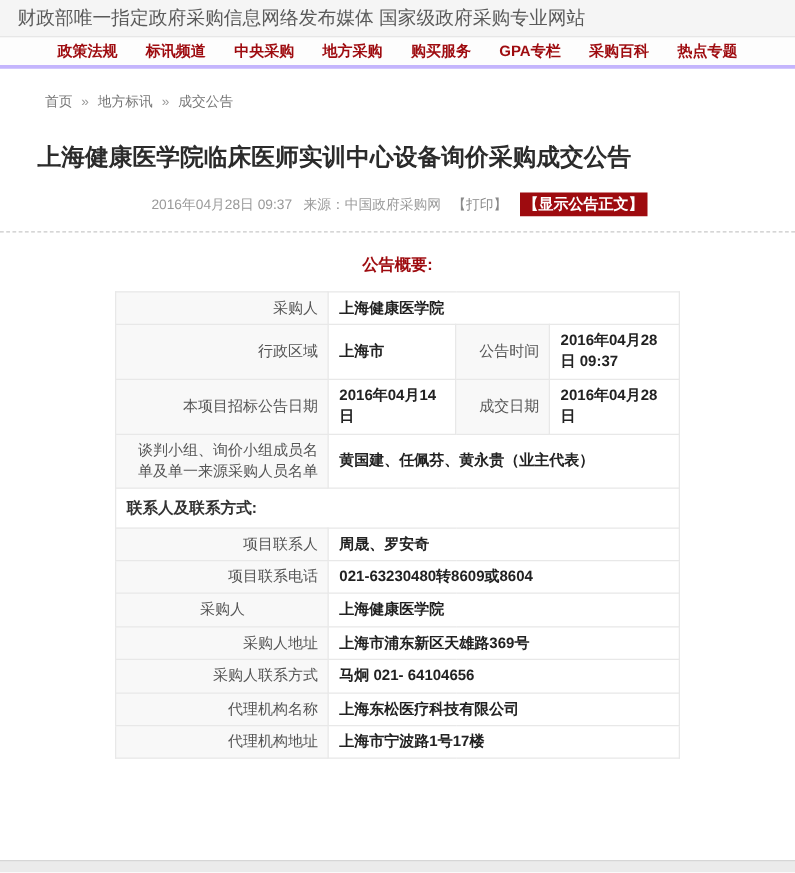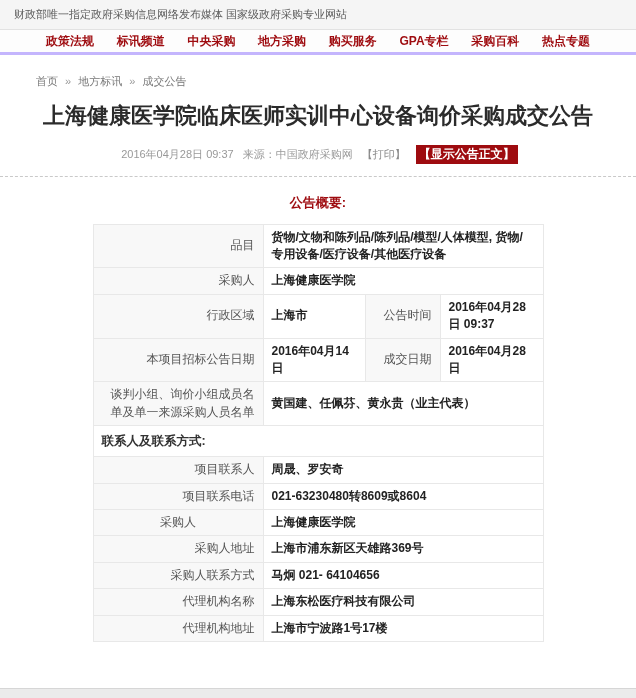--- a/index.html
+++ b/index.html
@@ -10,21 +10,21 @@
     color: #333;
     position: relative;
     overflow: hidden;
   }
   
   .topbar {
     height: 30px; background: #f5f5f5; border-bottom: 1px solid #e2e2e2;
     display: flex; align-items: center; justify-content: space-between;
     padding: 0 14px;
   }
-  .topbar .slogan { font-size: 11px; color: #5a5a5a; }
+  .topbar .slogan { font-size: 15px; color: #5a5a5a; }
   .topbar .hotline { font-size: 11px; color: #444; }
   .topbar .hotline b { font-size: 13px; color: #111; margin-left: 2px; }
   
   .nav {
     height: 25px; background: #fdfdfd; border-bottom: 3px solid #c4b5fd;
     display: flex; align-items: center; justify-content: space-between;
     padding: 0 46px;
   }
   .nav-item {
     font-size: 12px; font-weight: bold; color: #9e0b0f;
@@ -34,22 +34,22 @@
   .header { display: flex; align-items: flex-end; padding: 10px 0 0 22px; height: 36px; }
   .logo {
     font-size: 21px; font-weight: bold; color: #c30000;
     letter-spacing: 1px; line-height: 1; cursor: pointer;
   }
   .breadcrumb { font-size: 11px; color: #888; margin-left: 14px; padding-bottom: 2px; }
   .breadcrumb .crumb { color: #777; cursor: pointer; }
   .breadcrumb .sep { margin: 0 4px; color: #999; }
   
   .title {
-    text-align: center; font-size: 22px; font-weight: bold; color: #2b2b2b;
-    margin-top: 11px; padding: 0 30px; line-height: 1.3;
+    font-size: 19px; font-weight: bold; color: #2b2b2b;
+    margin-top: 24px; padding: 0 30px; line-height: 1.3;
   }
   .dateline {
     text-align: center; font-size: 11px; color: #999; margin-top: 14px;
   }
   .dateline .piece { margin: 0 3px; }
   .dateline .print { color: #8a8a8a; cursor: pointer; }
   .show-full-btn {
     display: inline-block; background: #9e0b0f; color: #fff; font-weight: bold;
     font-size: 12px; padding: 1px 3px; margin-left: 4px; cursor: pointer;
   }
@@ -124,24 +124,20 @@
 
 <table class="summary-table">
   <colgroup>
       <col style="width:170px">
       <col style="width:102px">
       <col style="width:75px">
       <col style="width:103px">
     </colgroup>
   <tbody>
     <tr>
-      <td class="lbl">品目</td>
-      <td class="val" colspan="3">货物/文物和陈列品/陈列品/模型/人体模型, 货物/专用设备/医疗设备/其他医疗设备</td>
-    </tr>
-    <tr>
       <td class="lbl">采购人</td>
       <td class="val" colspan="3">上海健康医学院</td>
     </tr>
     <tr>
       <td class="lbl">行政区域</td>
       <td class="val">上海市</td>
       <td class="lbl">公告时间</td>
       <td class="val">2016年04月28日 09:37</td>
     </tr>
     <tr>

